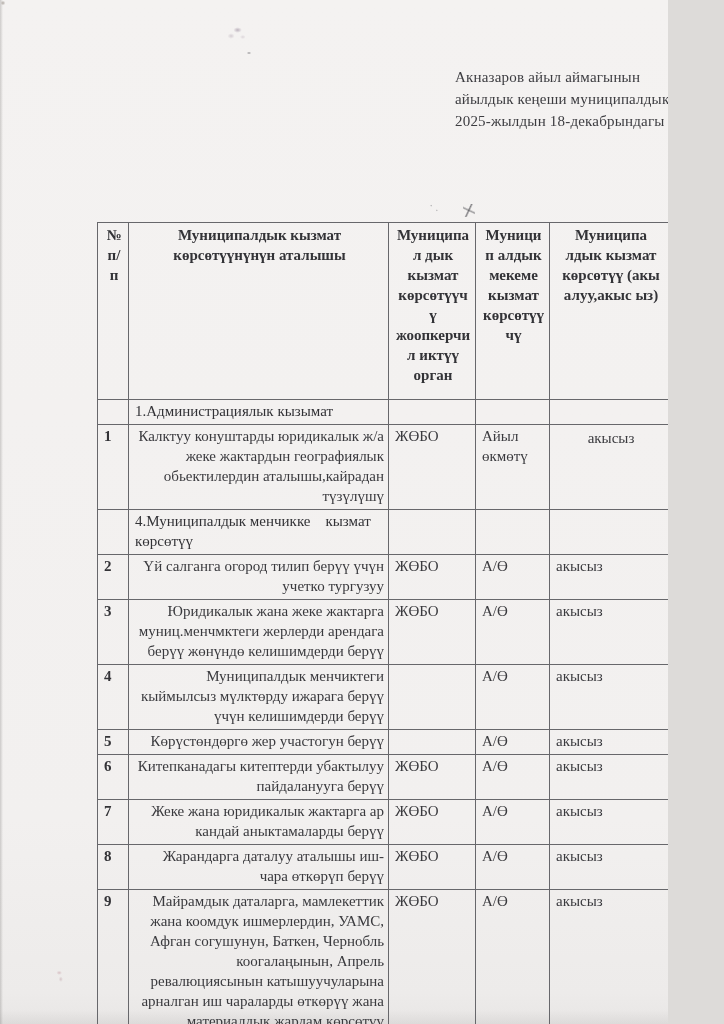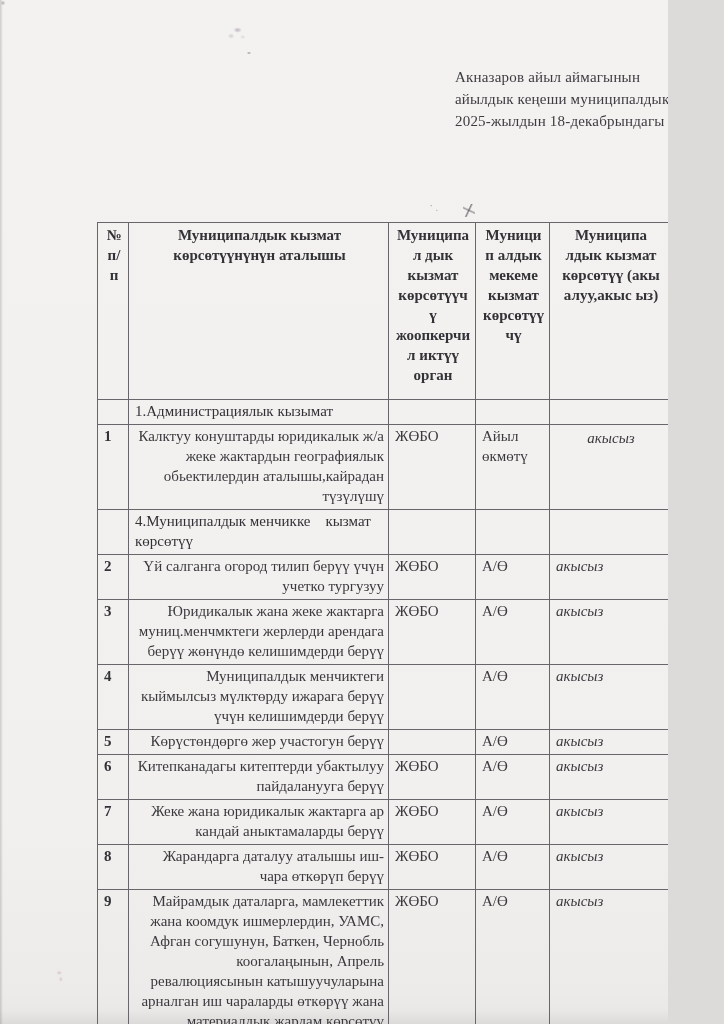--- a/index.html
+++ b/index.html
@@ -56,21 +56,21 @@
   }
   th.col1 { text-align: left; }
   th.col2 { text-align: center; }
   .col1 { width: 31px; }
   .col2 { width: 260px; }
   .col3 { width: 87px; }
   .col4 { width: 74px; }
   .col5 { width: 121px; }
   td.num-cell { font-weight: bold; color: #333337; }
   td.section-cell { font-weight: normal; color: #323236; white-space: pre-wrap; }
-  td.fee-cell { padding-left: 9px; font-style: italic; }
+  td.fee-cell { padding-left: 9px; }
   tr[data-num="1"] td.fee-cell { text-align: center; padding-top: 3px; }
   tr[data-num="1"] td, tr[data-num="1"] th { }
   td.name-cell { padding-left: 7px; text-align: right; }
 
   
   .smudge { position: absolute; pointer-events: none; }
   .smudge-1 {
     left: 222px; top: 24px; width: 26px; height: 20px;
     background:
       radial-gradient(ellipse 6px 4px at 60% 30%, rgba(120,100,125,0.45), rgba(120,100,125,0) 70%),

